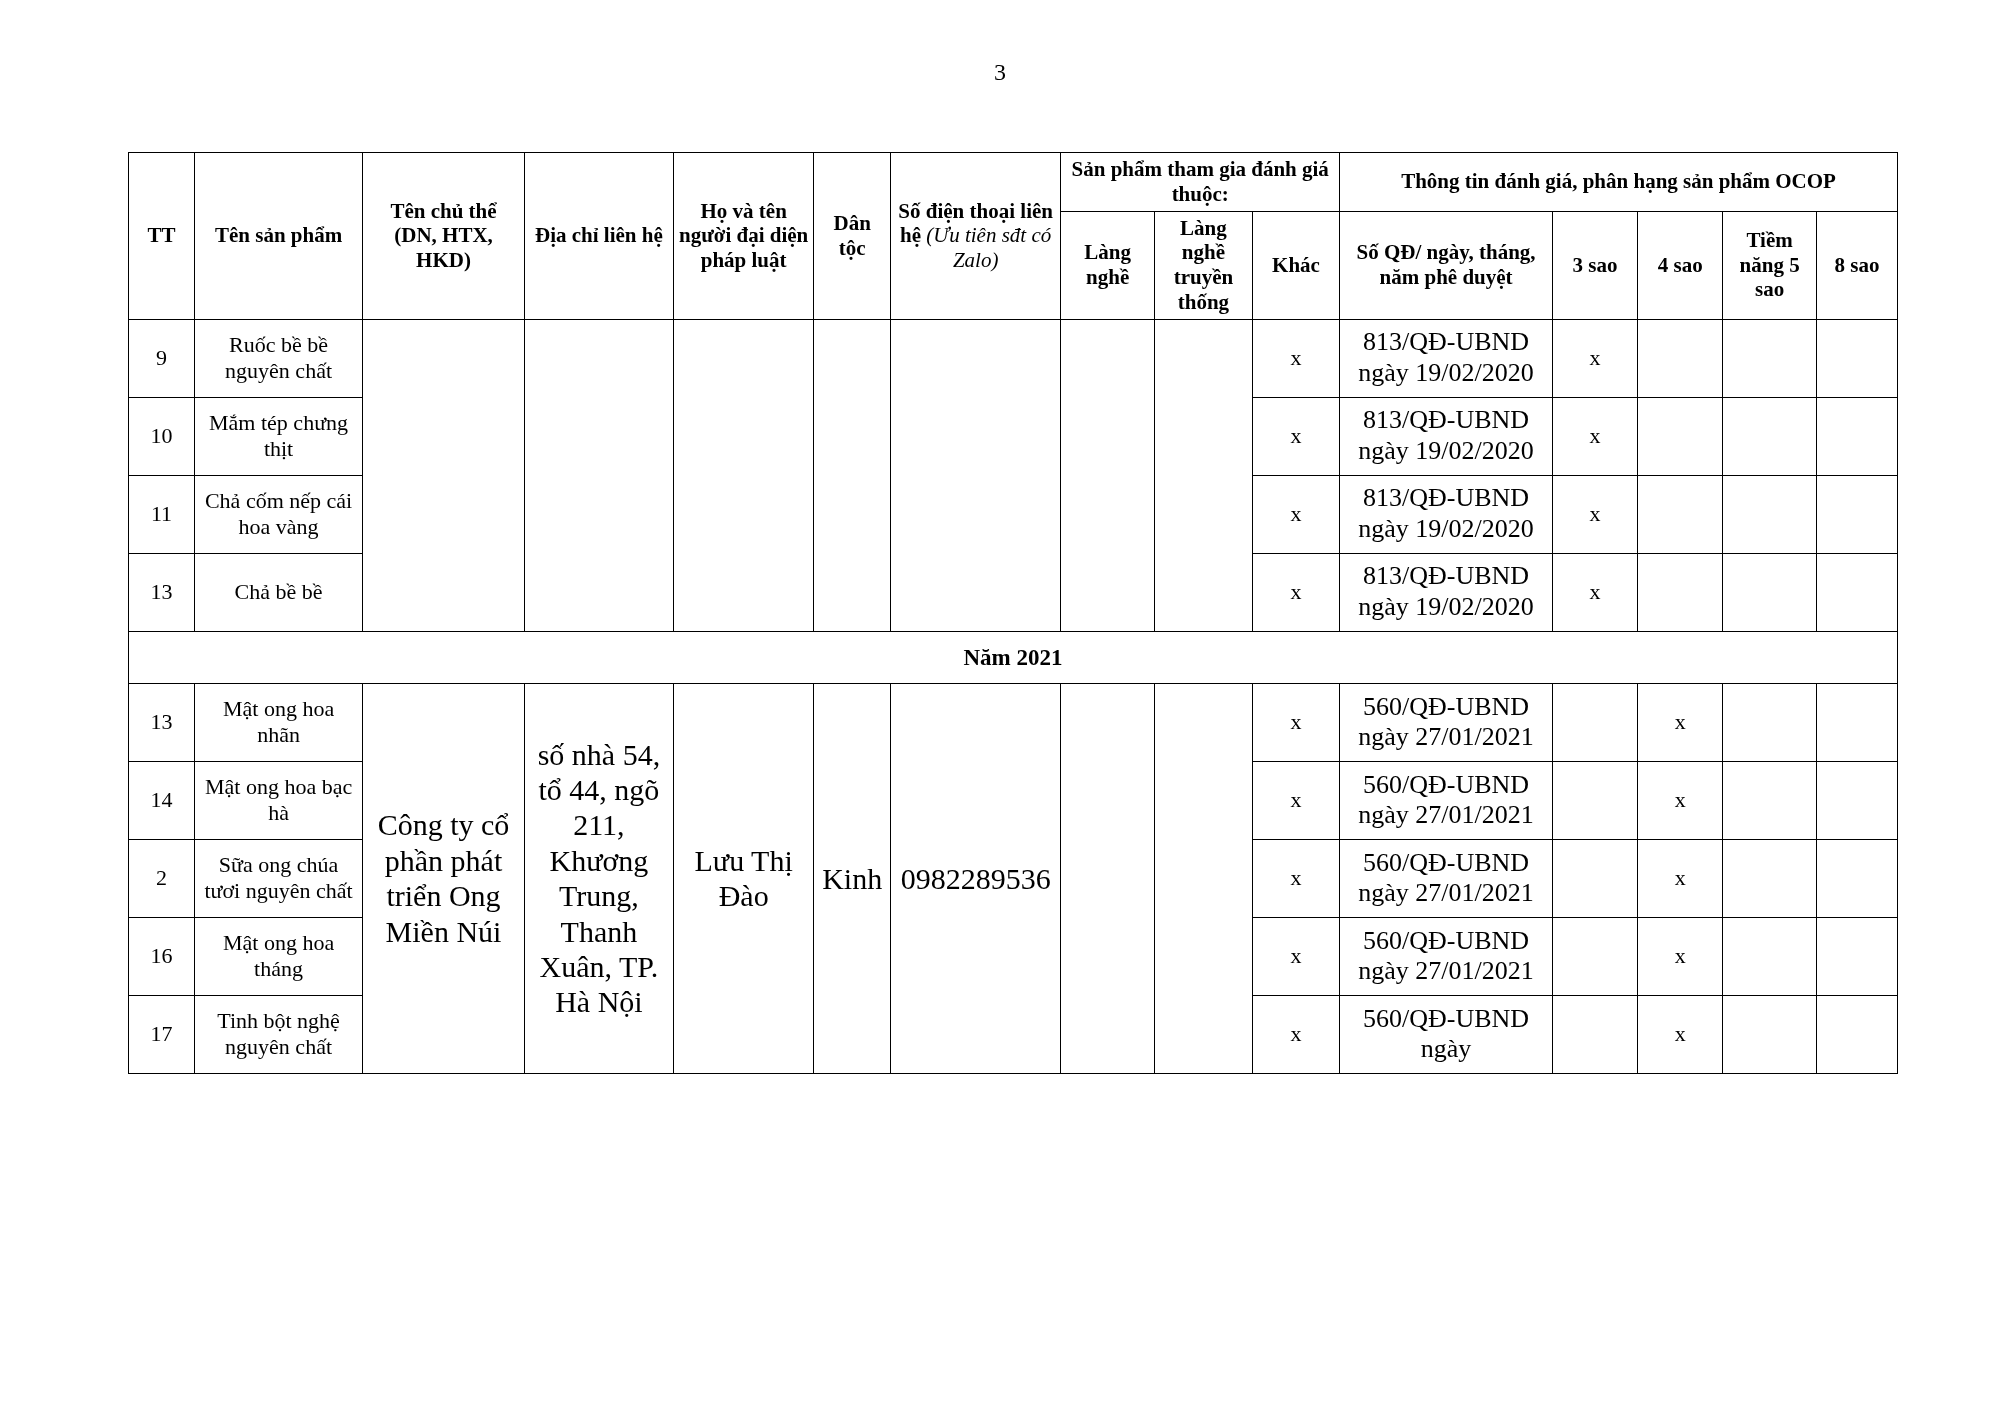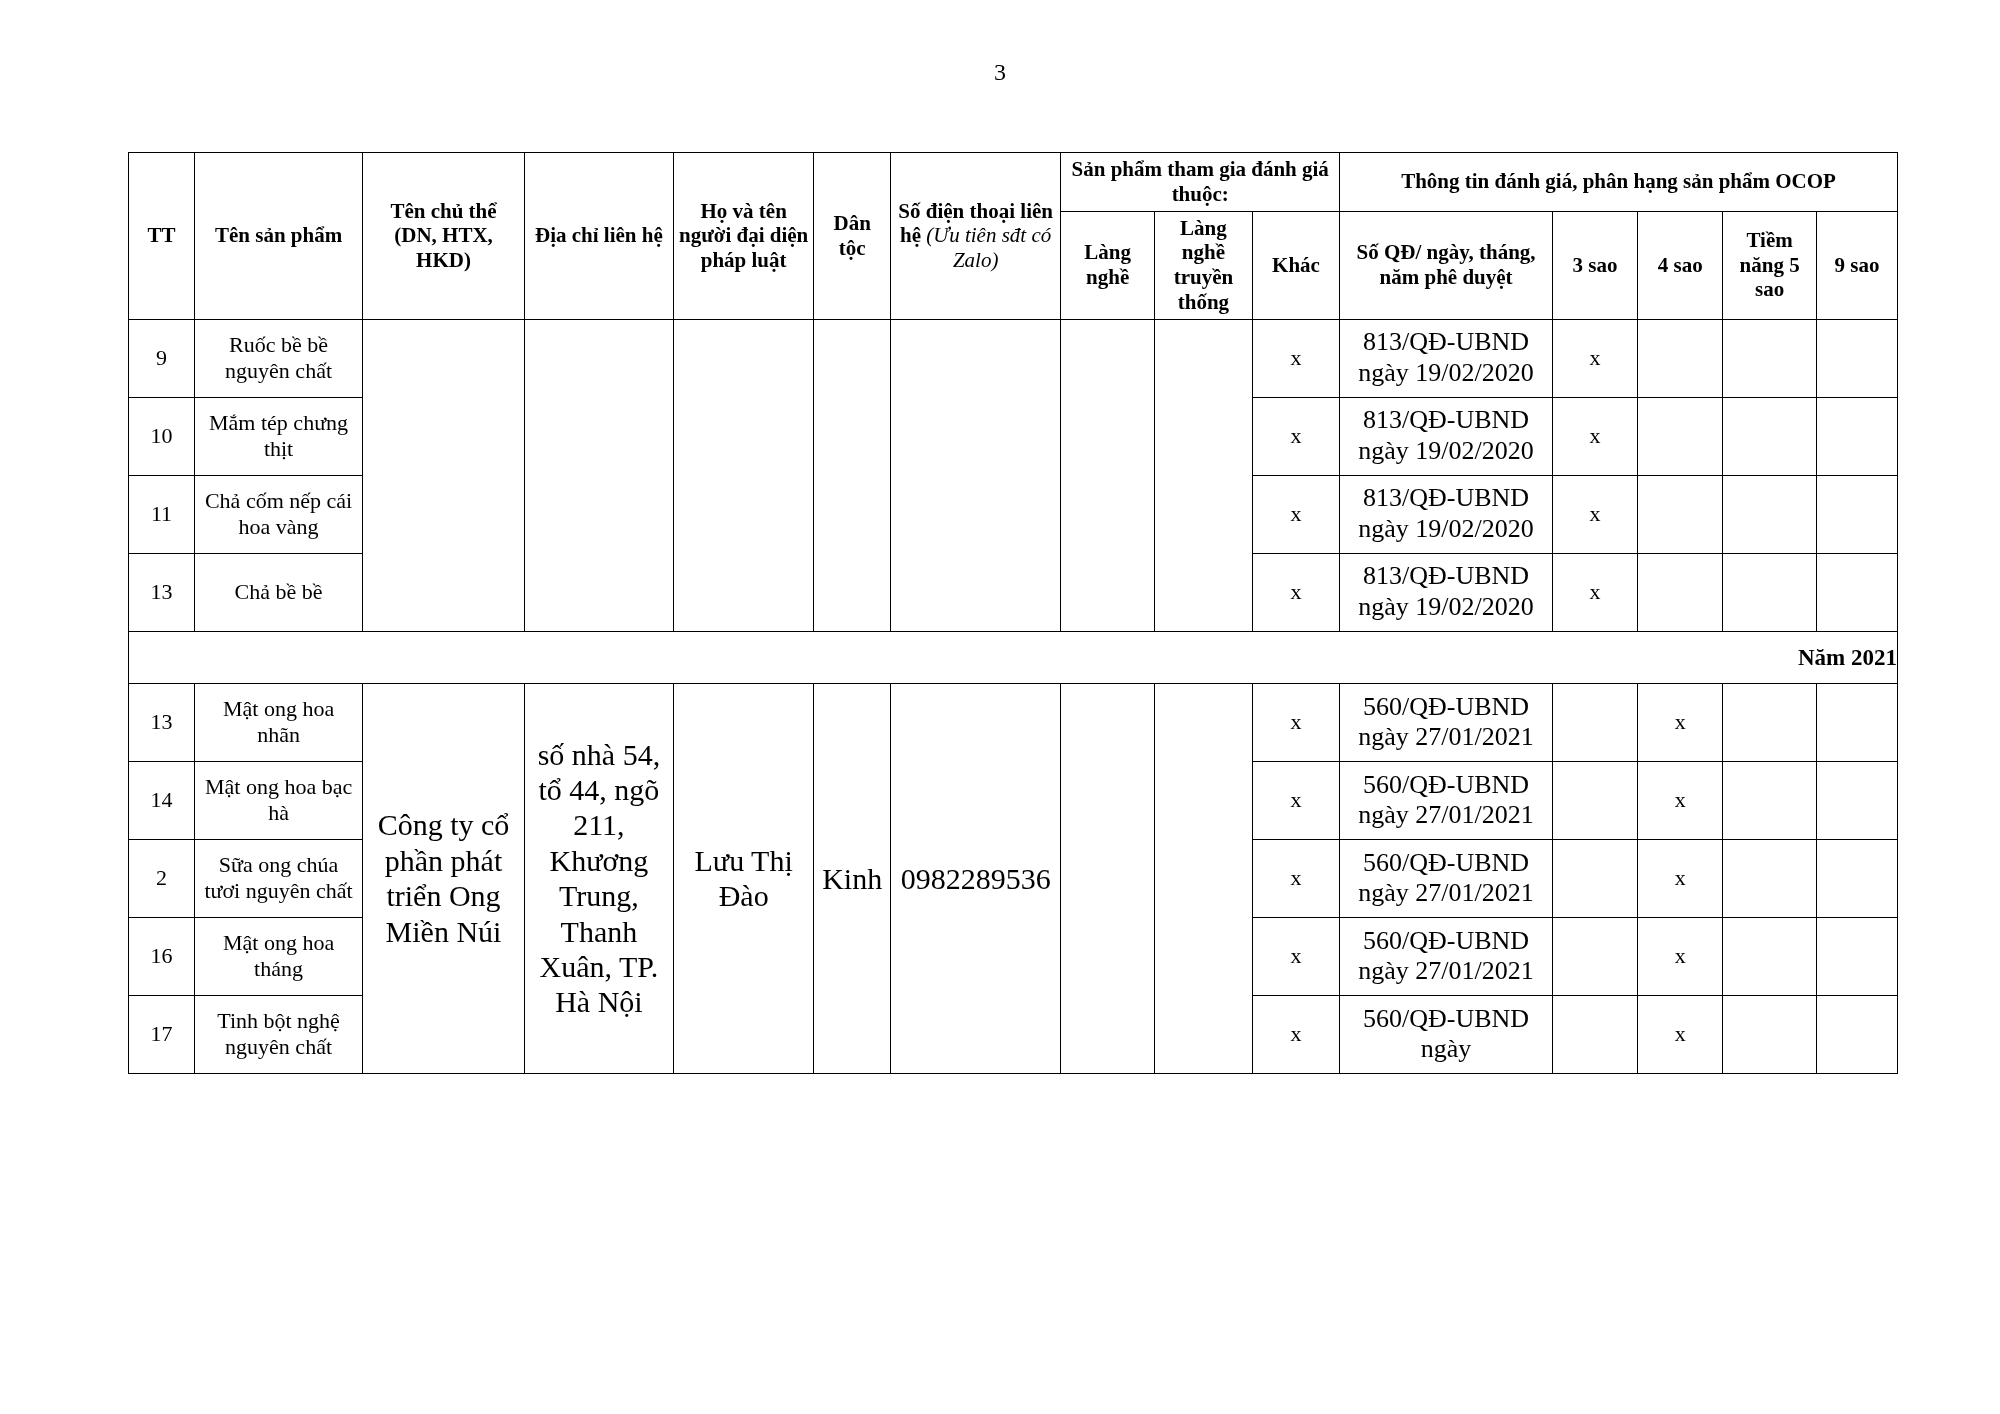--- a/index.html
+++ b/index.html
@@ -63,21 +63,21 @@
     text-align: left;
     font-size: 26px;
     padding-left: 8px;
   }
   td.cell-x { font-size: 22px; }
   td.body-cell { font-size: 30px; }
   tr.year-sep td {
     font-weight: bold;
     font-size: 23px;
     padding: 12px 0;
-    text-align: right;
+    text-align: center;
   }
   .tall { height: 78px; }
   .c-tt    { width: 62px; }
   .c-prod  { width: 158px; }
   .c-subj  { width: 152px; }
   .c-addr  { width: 140px; }
   .c-rep   { width: 132px; }
   .c-eth   { width: 72px; }
   .c-phone { width: 160px; }
   .c-ln    { width: 88px; }
@@ -129,21 +129,21 @@
           <td colspan="5" class="hdr-big">Thông tin đánh giá, phân hạng sản phẩm OCOP</td>
         </tr>
         <tr>
           <td class="hdr-sm2">Làng nghề</td>
           <td class="hdr-sm2">Làng nghề truyền thống</td>
           <td class="hdr-small">Khác</td>
           <td class="hdr-small">Số QĐ/ ngày, tháng, năm phê duyệt</td>
           <td class="hdr-small">3 sao</td>
           <td class="hdr-small">4 sao</td>
           <td class="hdr-sm2">Tiềm năng 5 sao</td>
-          <td class="hdr-small">9 sao</td>
+          <td class="hdr-small">8 sao</td>
         </tr>
       </thead>
 
       <tbody>
 
         <tr class="tall">
           <td class="tt-col">9</td>
           <td class="prod">Ruốc bề bề nguyên chất</td>
           <td rowspan="4" class="body-cell"></td>
           <td rowspan="4" class="body-cell"></td>

